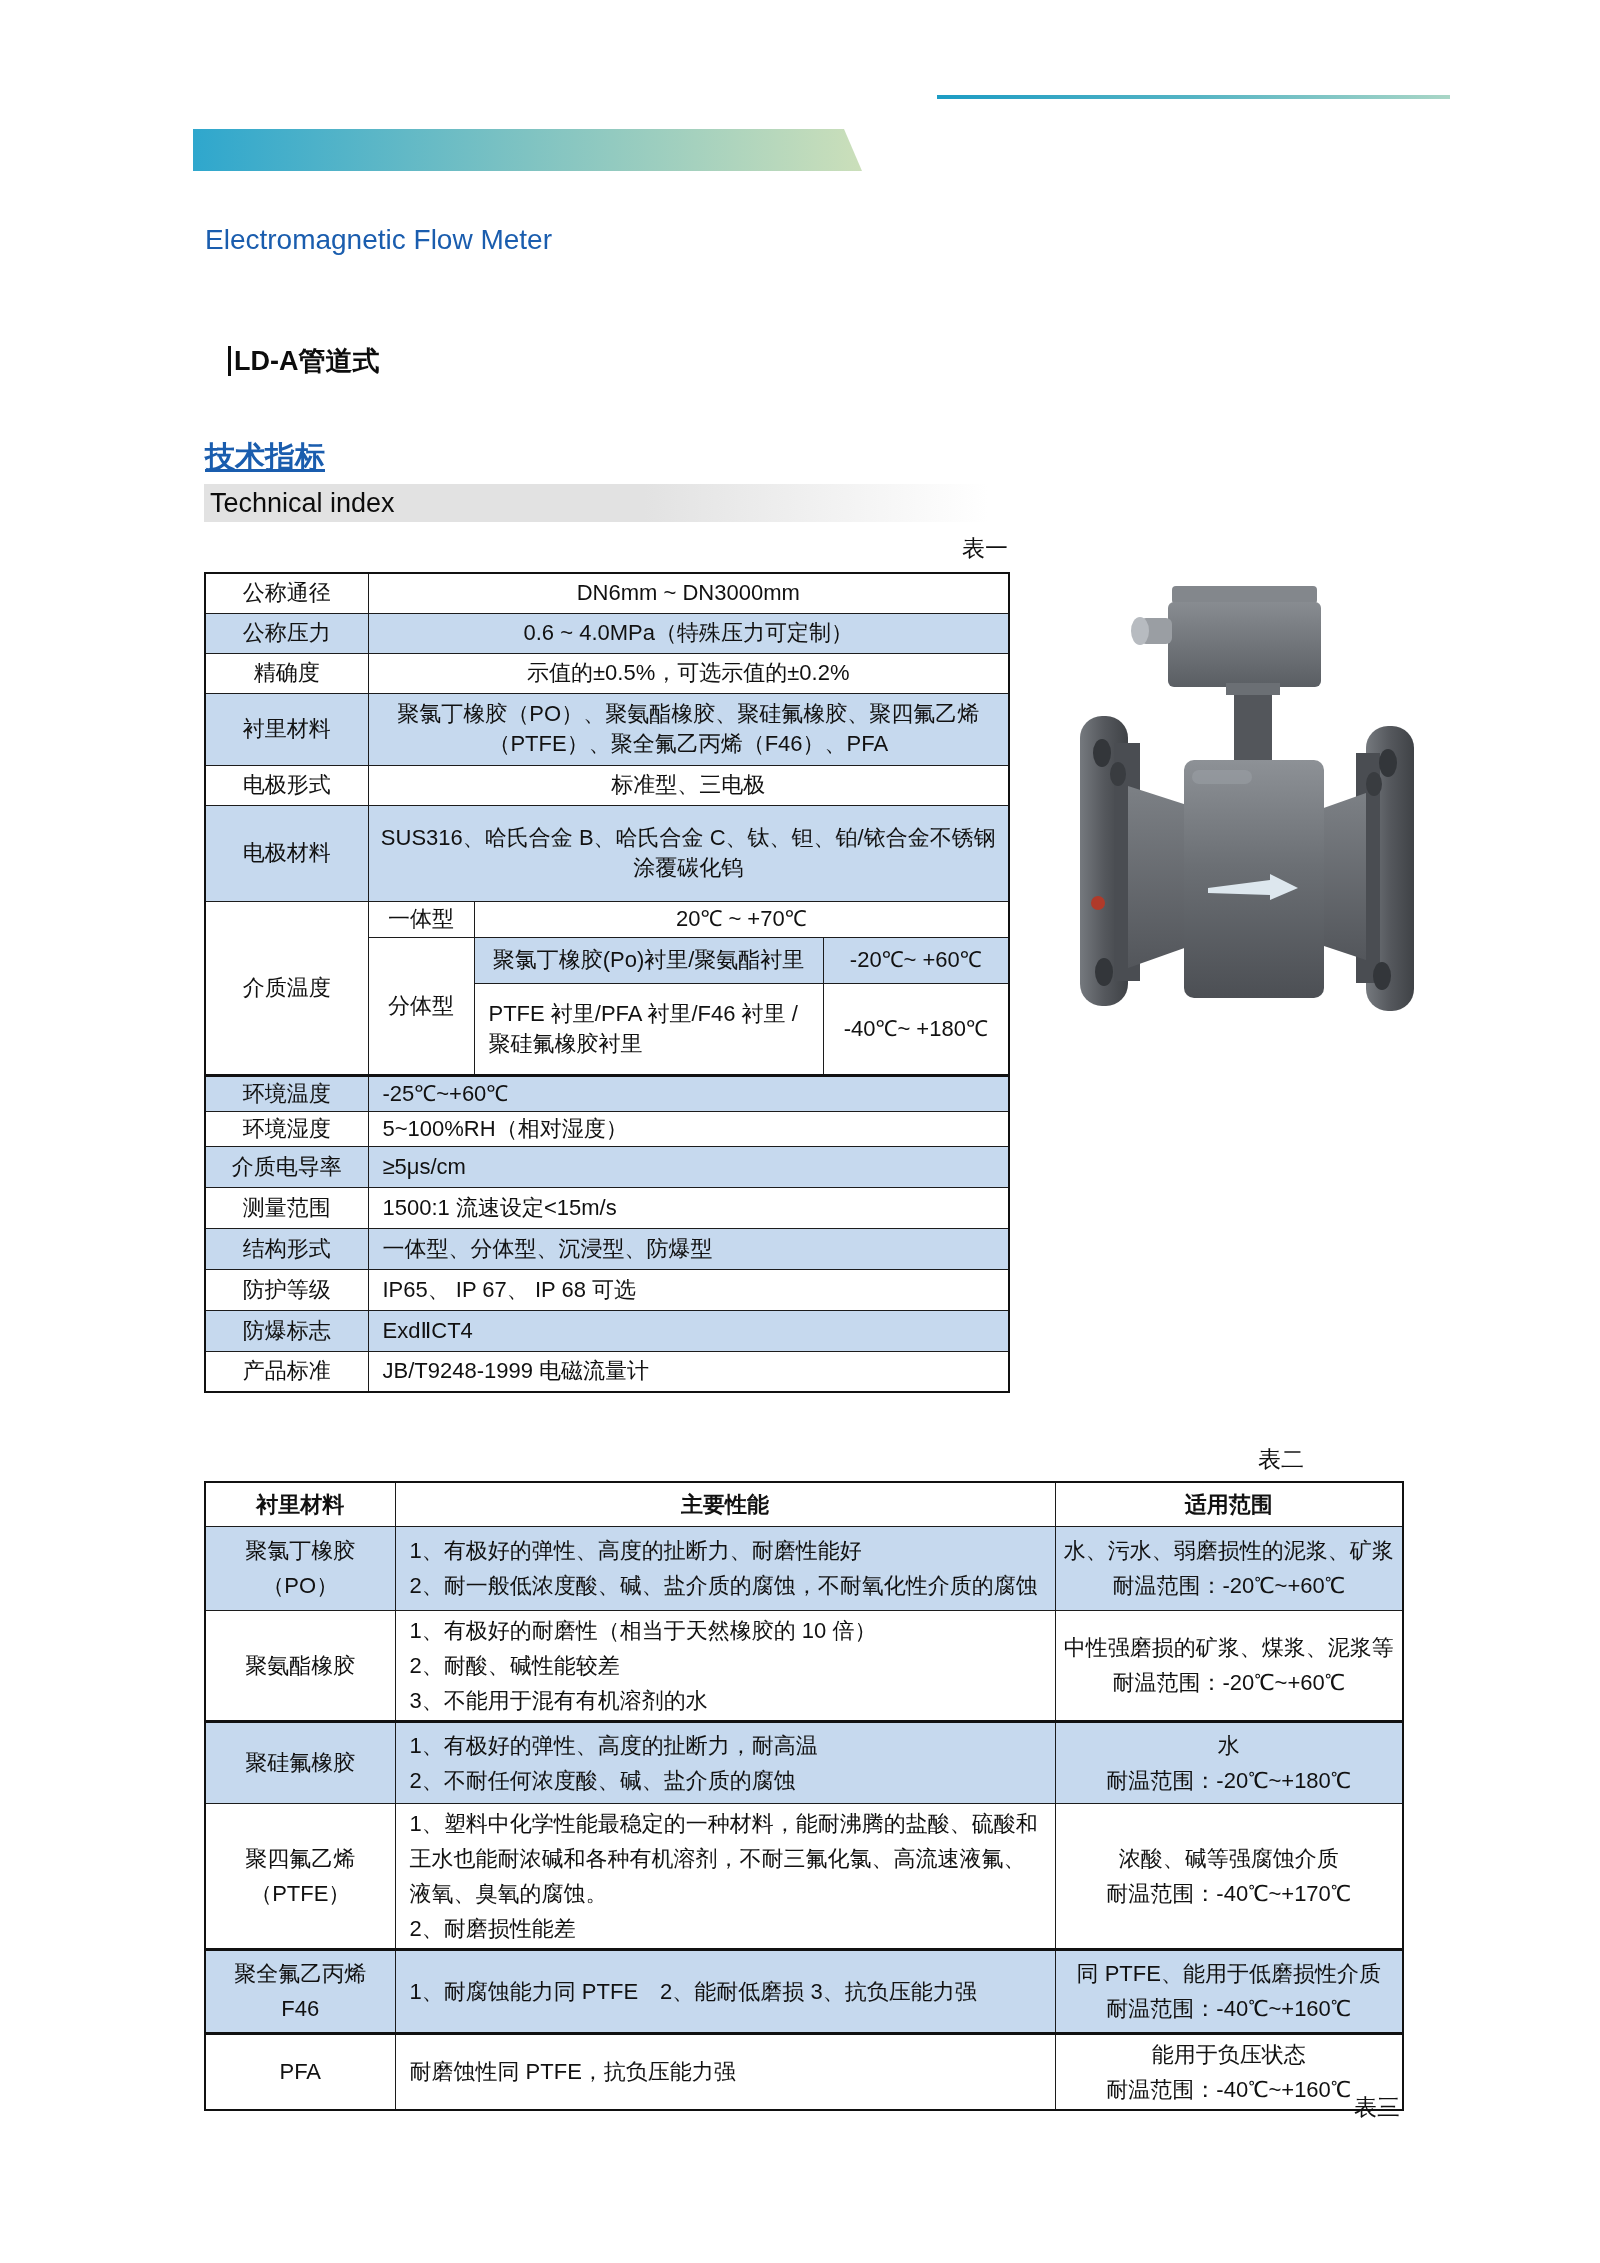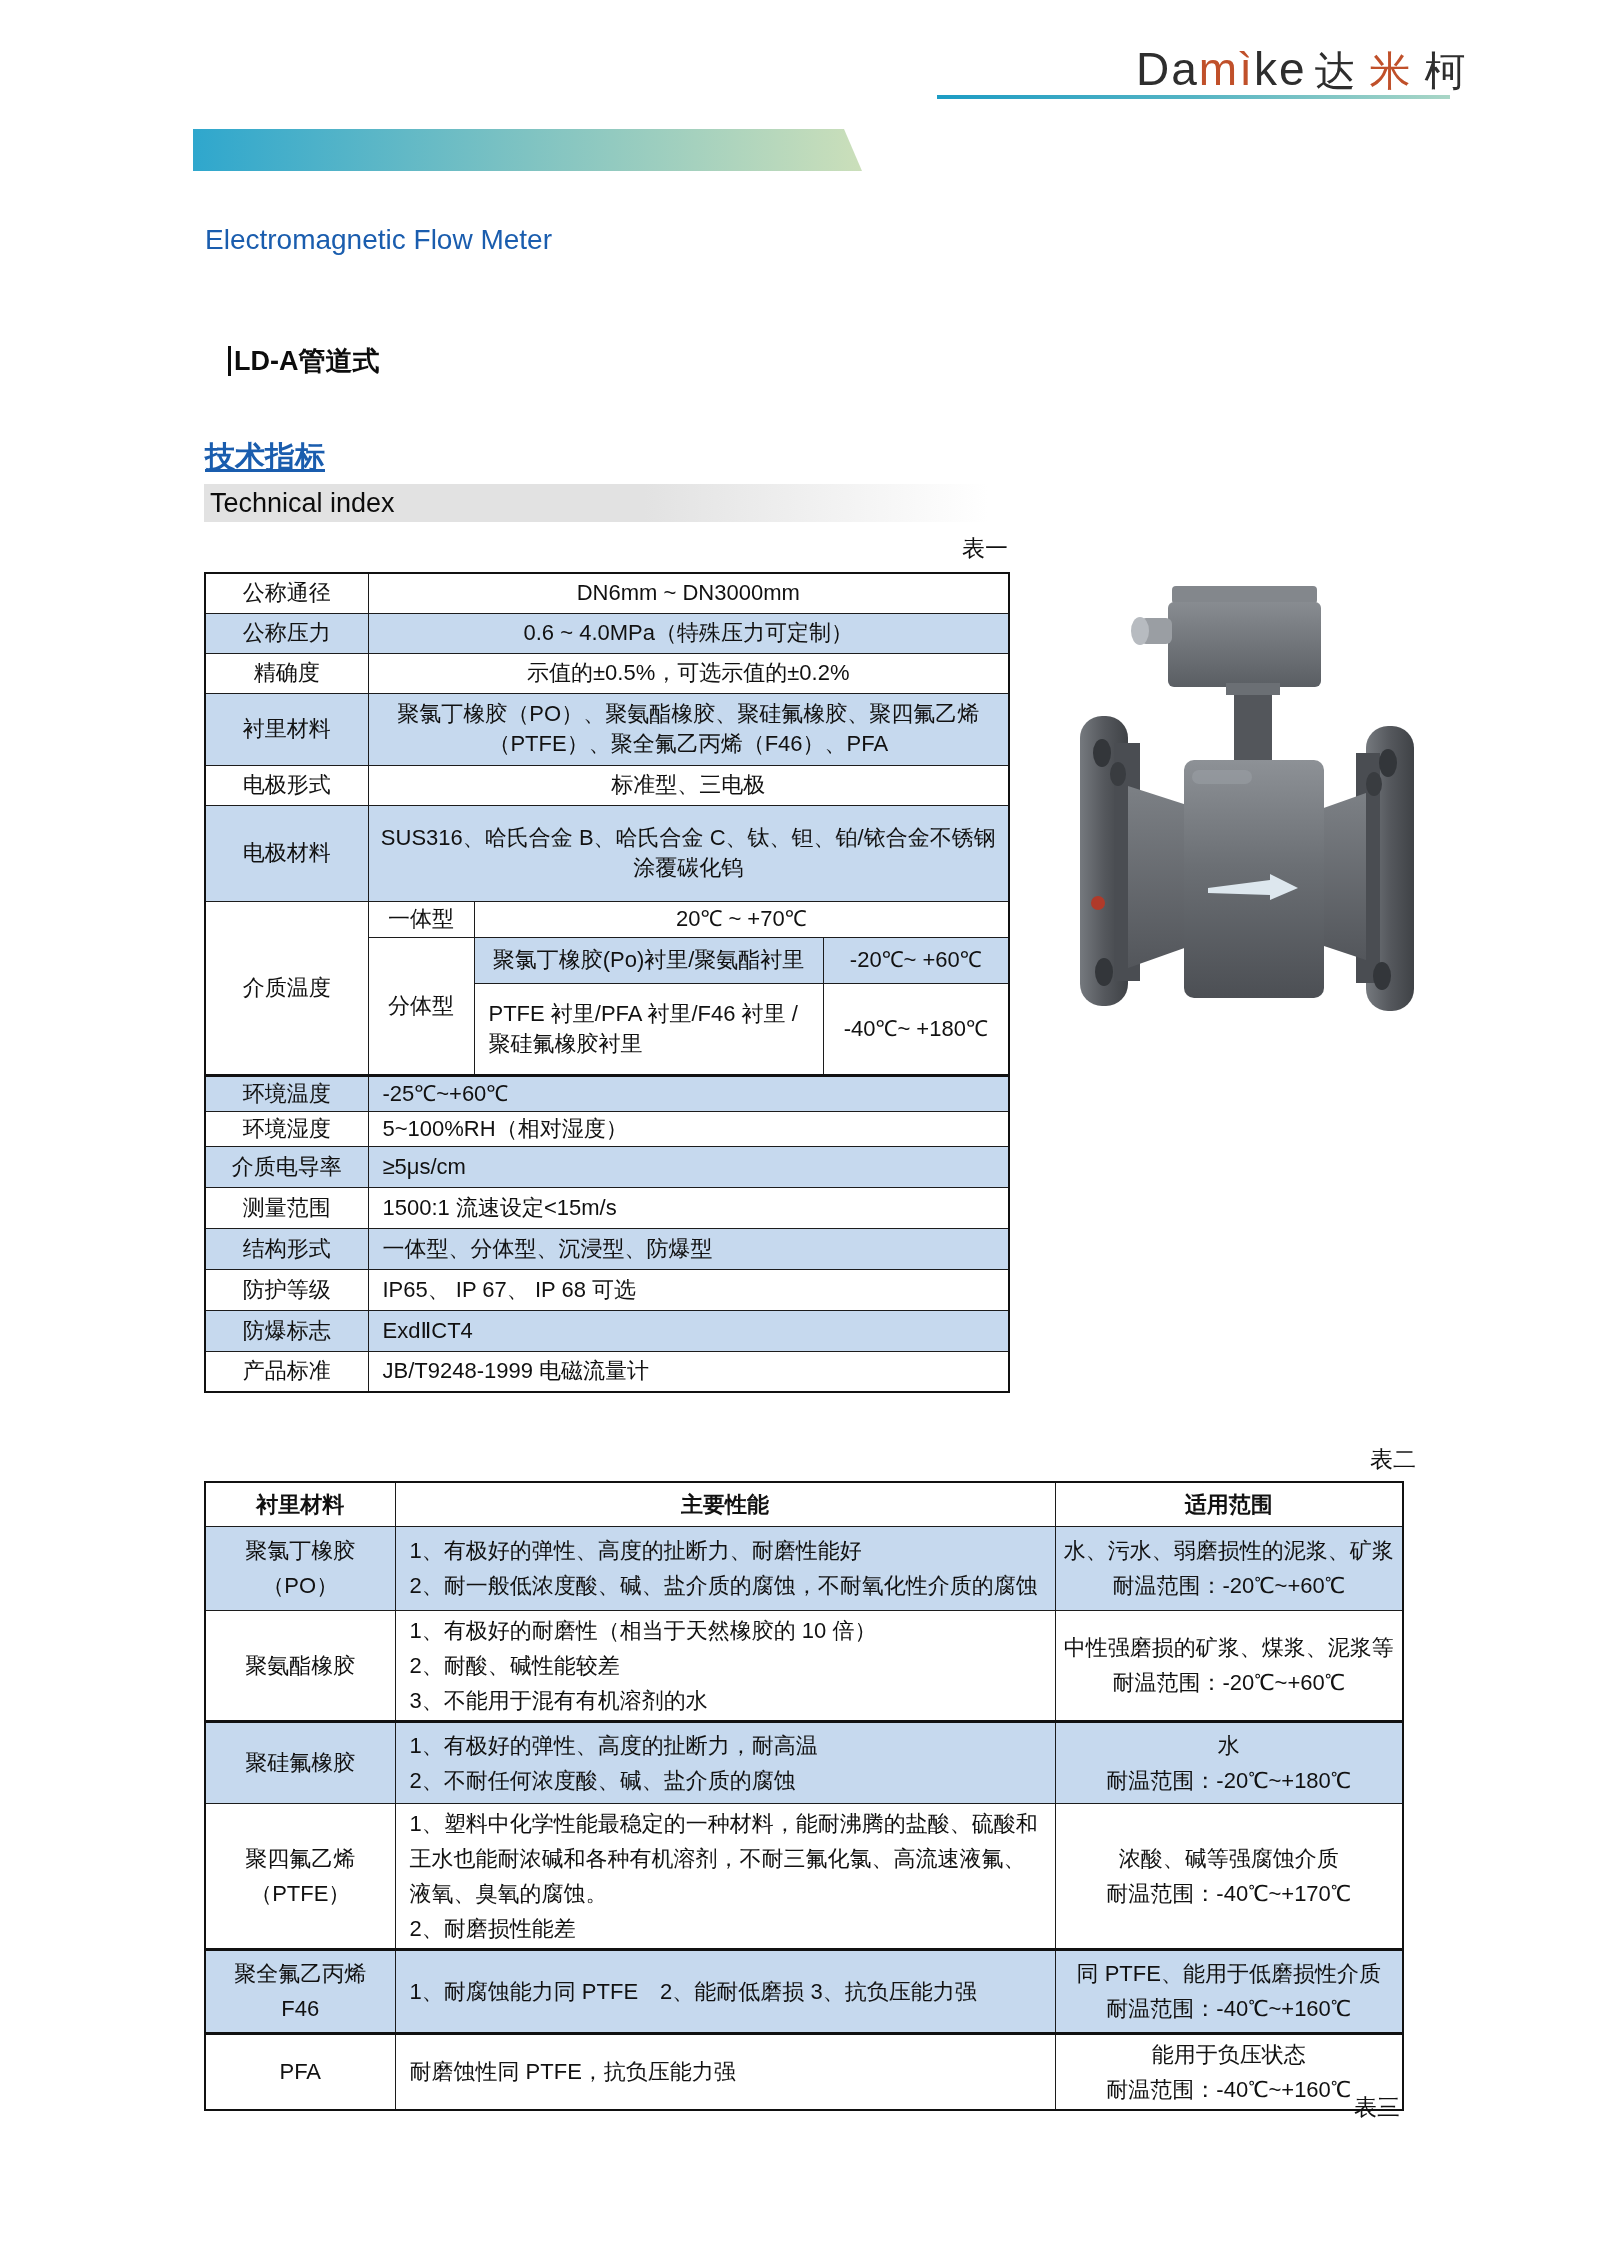--- a/index.html
+++ b/index.html
@@ -26,21 +26,21 @@
   .title  { position:absolute; top:268px; left:267px; font-size:43px; font-weight:bold; color:#1a5dae; letter-spacing:1px; }
   .model  { position:absolute; top:346px; left:228px; font-size:27px; font-weight:bold; color:#0d0d0d;
     border-left:3px solid #0d0d0d; padding-left:3px; line-height:30px; }
   .sec-cn { position:absolute; top:437px; left:205px; font-size:30px; font-weight:bold; color:#1a5dae;text-decoration:underline; }
   .sec-en { position:absolute; top:484px; left:204px; width:800px; height:38px; line-height:38px;
     font-size:27px; color:#0d0d0d; padding-left:6px;
     background:linear-gradient(to right,#e2e2e2 0%,#e2e2e2 55%,rgba(226,226,226,0) 98%); }
 
   .tag { position:absolute; font-size:23px; color:#111; text-align:right; }
   .tag1 { top:533px;  left:808px;  width:200px; }
-  .tag2 { top:1444px; left:1216px; width:200px; }
+  .tag2 { top:1444px; left:1181px; width:200px;text-align:center; }
   .tag3 { top:2092px; left:1200px; width:200px; }
 
   
   table { border-collapse:collapse; table-layout:fixed; background:#fff; }
   td { border:1px solid #1c1c1c; font-size:22px; vertical-align:middle;
        text-align:center; line-height:30px; padding:2px 6px; word-break:break-word; }
   .blue { background:#c6d9ee; }
   .t1 { position:absolute; top:572px; left:204px; width:804px; border:2px solid #111; }
   .t1 td.lv { text-align:left; padding-left:14px; }
   .t1 .tb { border-top:3px solid #111; }
@@ -51,23 +51,20 @@
   .t2 .tb { border-top:3px solid #111; }
 
   
   .product { position:absolute; top:548px; left:1022px; width:450px; height:480px; }
 </style>
 </head>
 <body>
 
 <div class="page">
 
-  <div class="logo">
-    <span class="dark">Da</span><span class="accent">mì</span><span class="dark">ke</span><span class="cjk dark">达</span><span class="cjk accent">米</span><span class="cjk dark">柯</span>
-  </div>
   <div class="logo-line"></div>
 
   <div class="banner"></div>
 
   <div class="cat-en">Electromagnetic Flow Meter</div>
   <div class="model">LD-A管道式</div>
   <div class="sec-cn">技术指标</div>
   <div class="sec-en">Technical index</div>
 
   <div class="tag tag1">表一</div>

